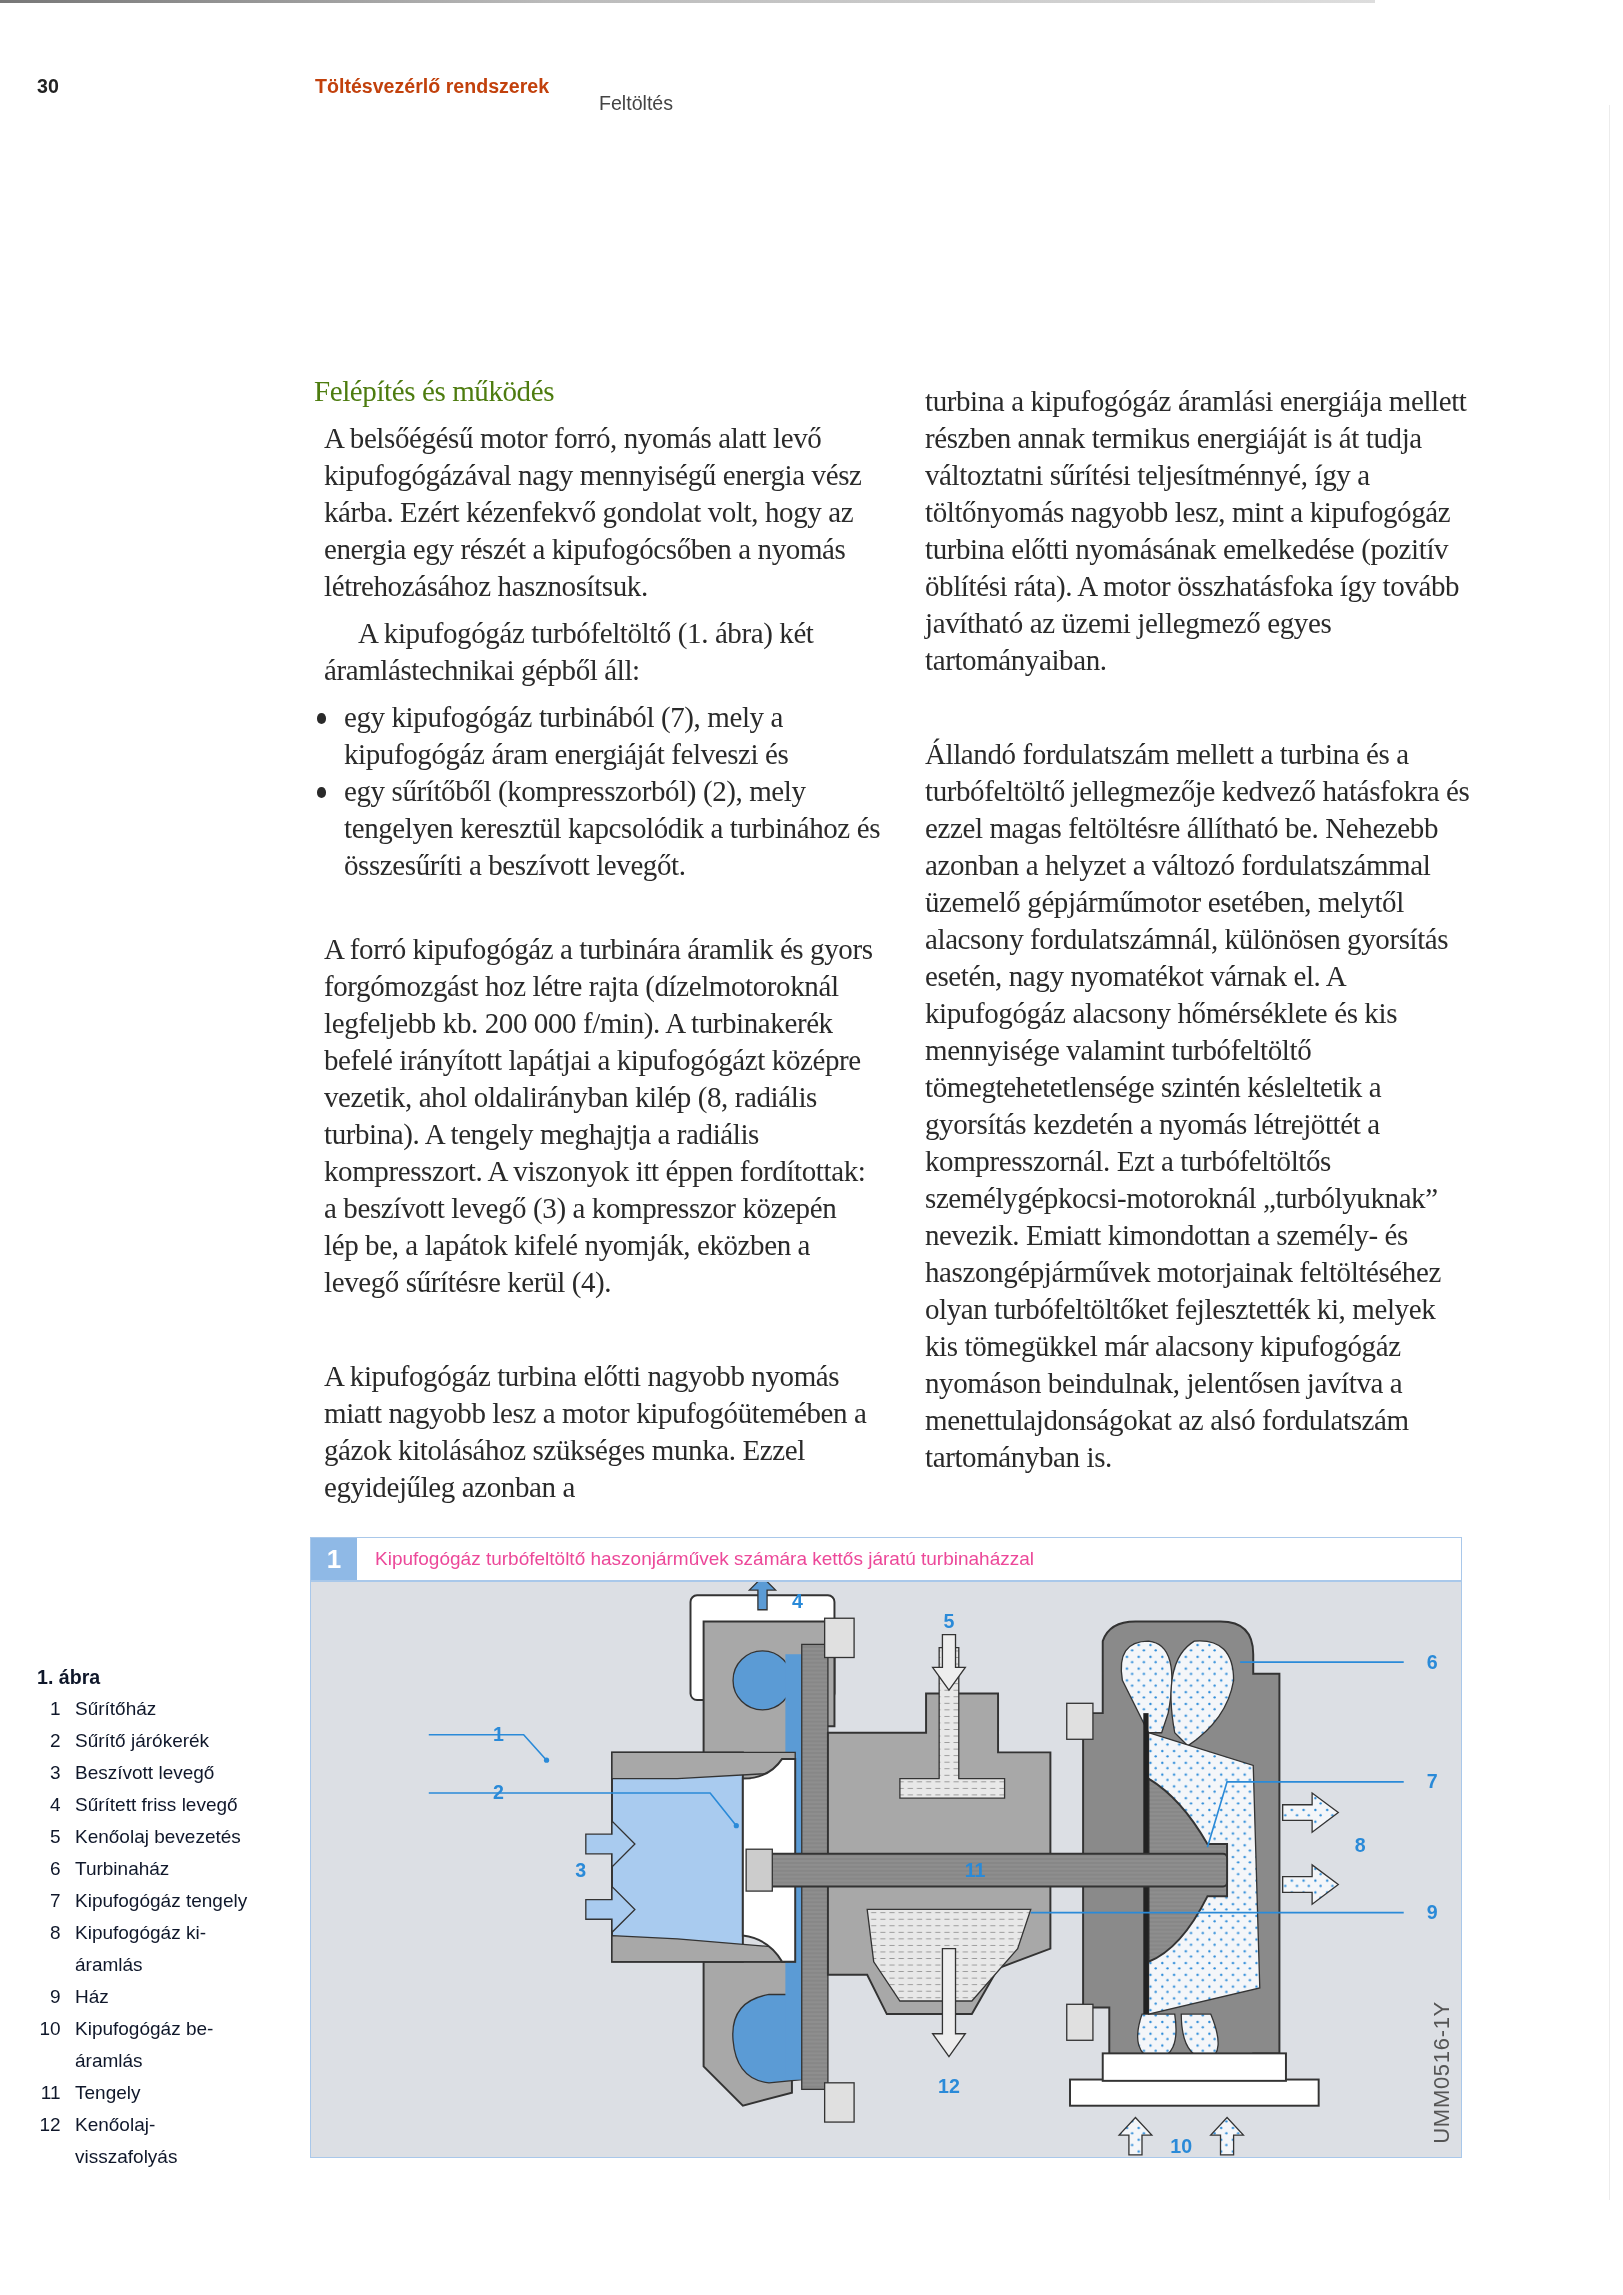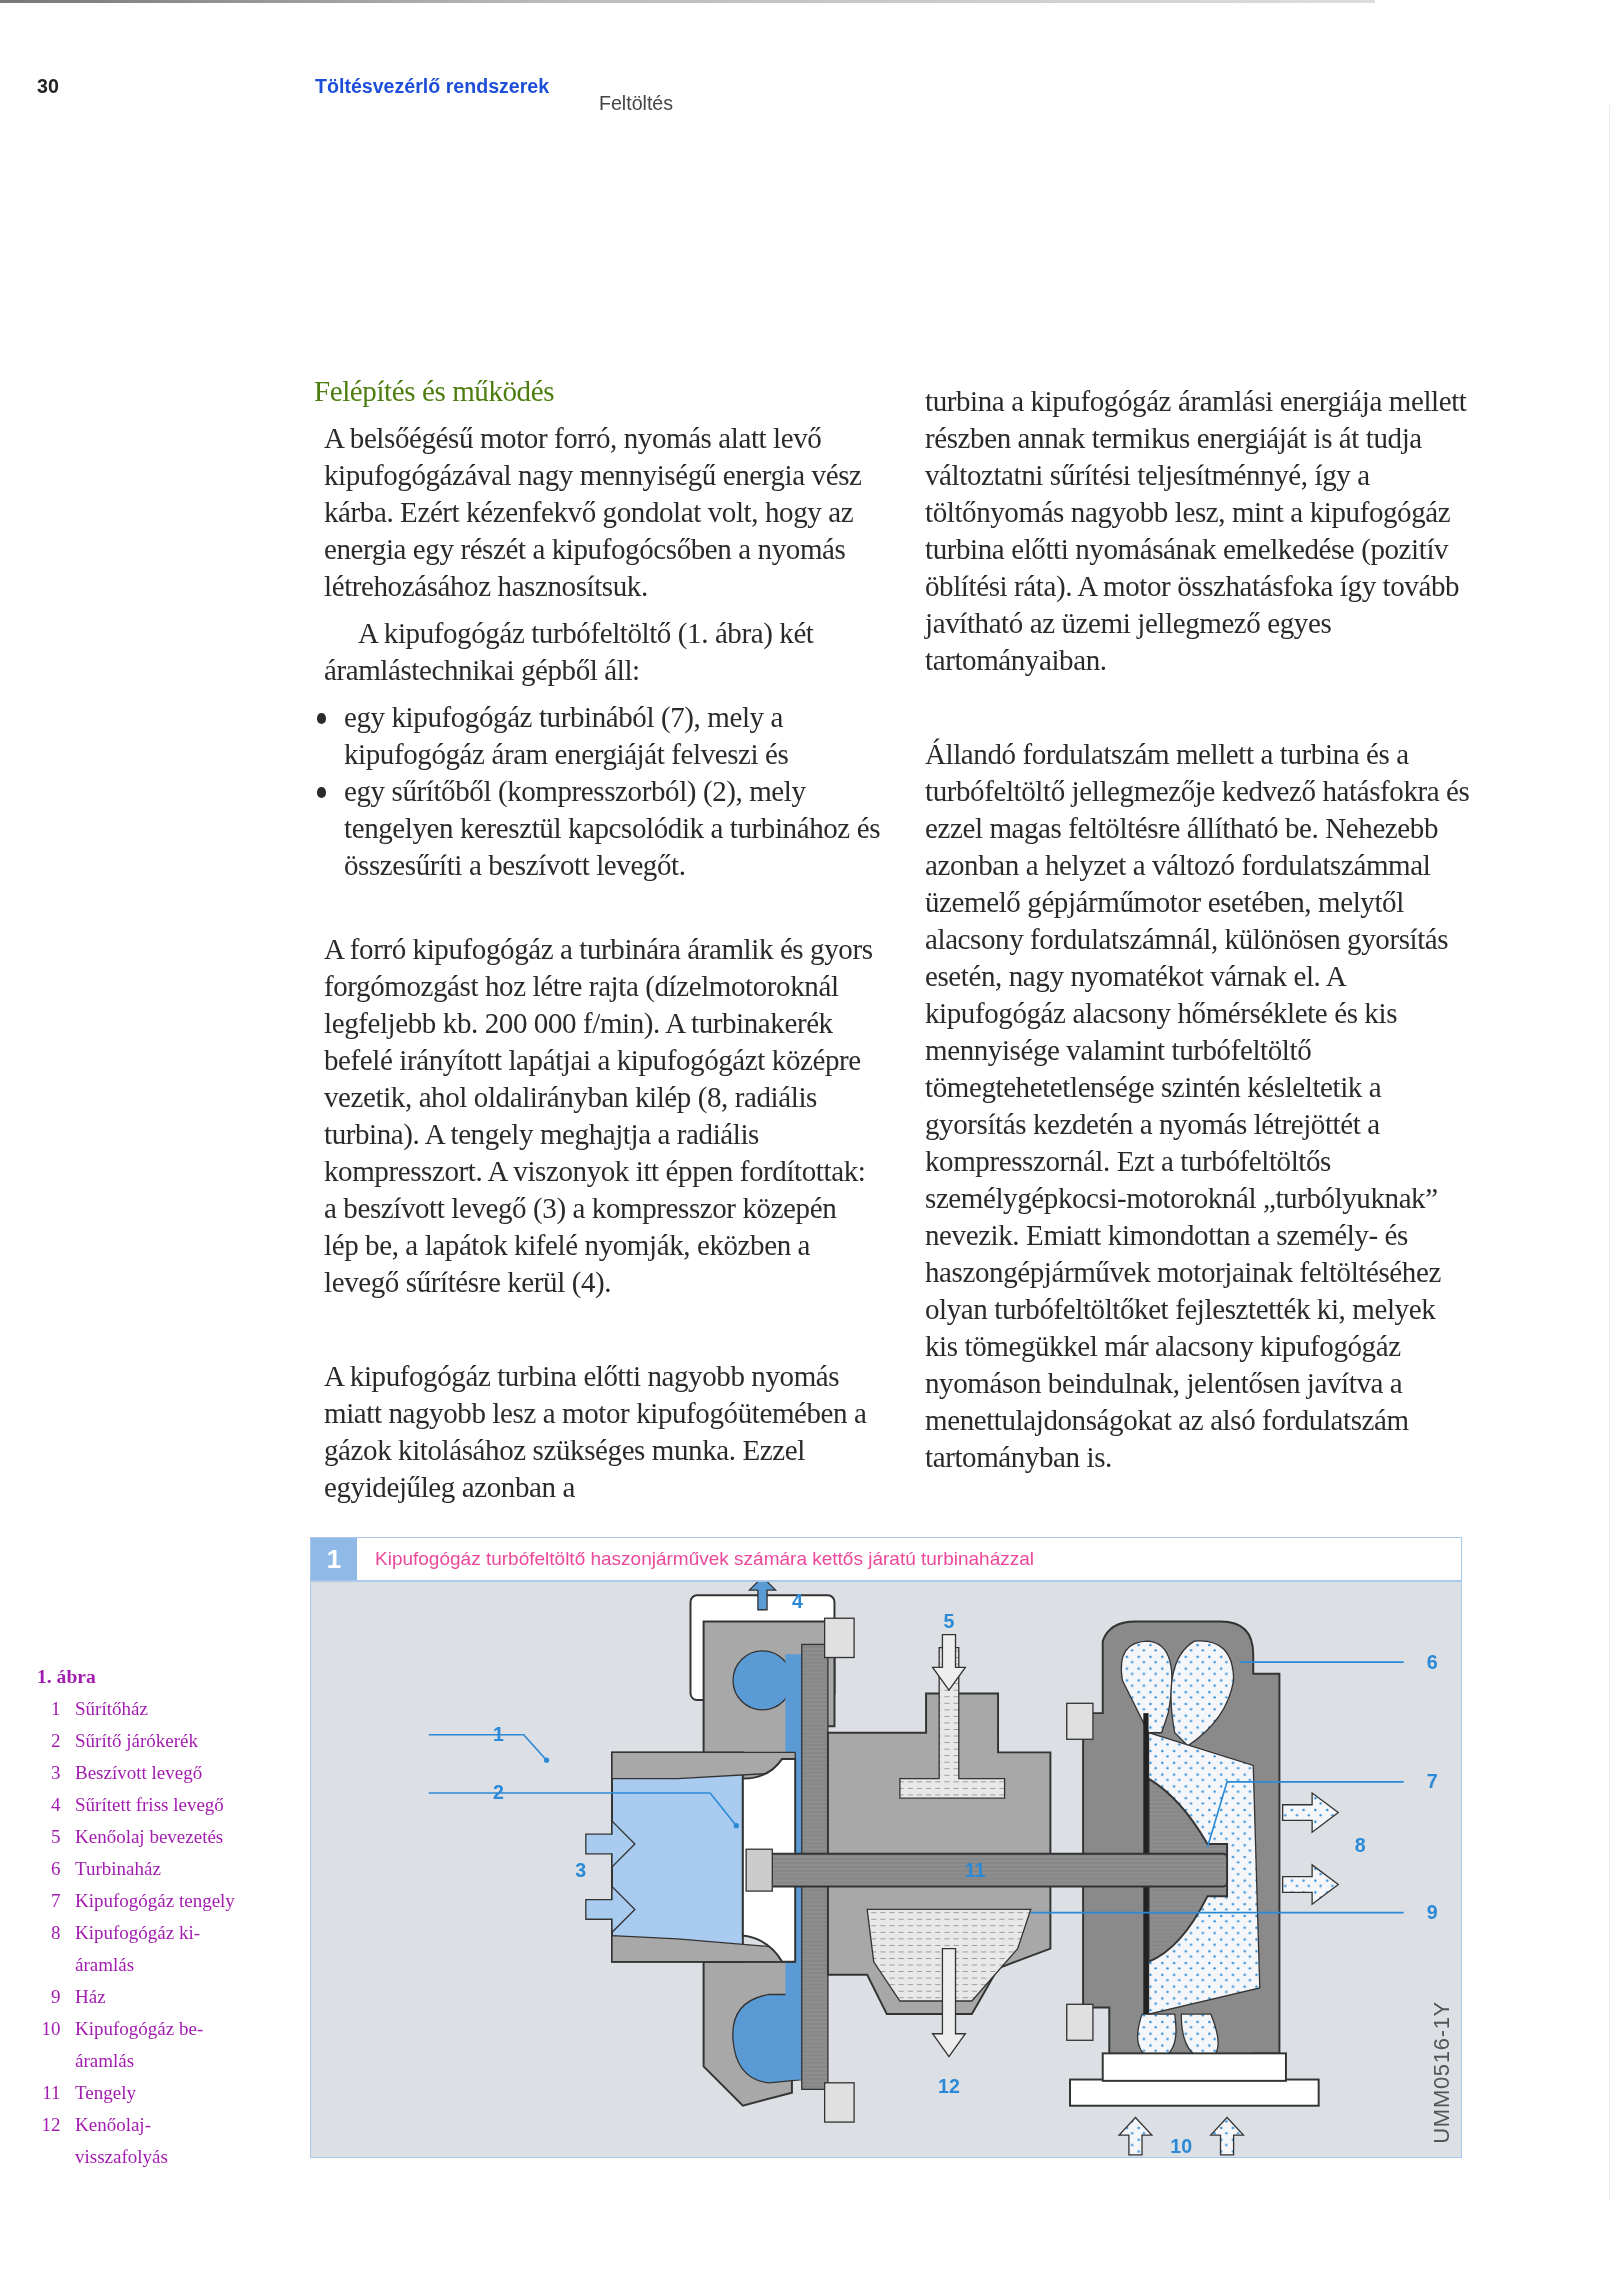--- a/index.html
+++ b/index.html
@@ -1,42 +1,42 @@
 <!DOCTYPE html>
 <html style="font-size:10.5px"><head>
 <meta charset="utf-8">
 <style>
   html, body { margin:0; padding:0; }
   body { width:1623px; height:2295px; background:#ffffff; position:relative; overflow:hidden; color:#2b2b2b; }
   .topline { position:absolute; left:0; top:0; width:1375px; height:3.3px; background:linear-gradient(90deg,#777 0%,#bbb 40%,#ddd 100%); }
   .rightline { position:absolute; left:1609px; top:105px; width:1.3px; height:2095px; background:#ececec; }
   .hdr { position:absolute; top:73px; font-family:"Liberation Sans", sans-serif; font-size:19.6px; line-height:26px; }
   .hdr-num { left:37px; font-weight:bold; color:#222; }
-  .hdr-sec { left:315px; font-weight:bold; color:#1d4ed8; }
+  .hdr-sec { left:315px; font-weight:bold; color:#c2410c; }
   .hdr-sub { left:599px; color:#444;margin-top:17px; }
   .col { position:absolute; top:373px; width:569px; font-family:"Liberation Serif", serif; font-size:29px; line-height:37px; color:#2a2a2a; letter-spacing:-0.4px; }
   .col-left { left:314px; }
   .col-right { left:915px; }
   .col p { margin:10px; }
   .heading { color:#4d7c0f; font-size:29px; line-height:37px; margin:0; font-weight:normal; }
   .indent { text-indent:34px; }
   .gap { height:37px; }
   ul.bullets { list-style:none; margin:0; padding:0; }
   ul.bullets li { position:relative; padding-left:30px; }
   ul.bullets li .dot { position:absolute; left:2.6px; top:14.4px; width:9.8px; height:11px; border-radius:50%; background:#2a2a2a; }
   
   .figure { position:absolute; left:310px; top:1537px; width:1152px; height:621px; border:1.3px solid #a9c8ea; box-sizing:border-box; background:#dcdfe4; }
   .fig-caption { position:absolute; left:0; top:0; width:100%; height:44px; background:#ffffff; border-bottom:2px solid #a9c8ea; box-sizing:border-box; }
   .fig-num { position:absolute; left:0; top:0; width:46px; height:42px; background:#8fb9e6; color:#fff; font-family:"Liberation Sans", sans-serif; font-weight:bold; font-size:26px; line-height:42px; text-align:center; }
   .fig-title { position:absolute; left:64px; top:0; height:42px; line-height:42px; font-family:"Liberation Sans", sans-serif; font-size:19px; color:#ec4899; }
   .fig-art { position:absolute; left:0; top:44px; width:1149px; height:575px; }
   .fig-id { position:absolute; right:6.5px; bottom:13px; writing-mode:vertical-rl; transform:rotate(180deg); font-family:"Liberation Sans", sans-serif; font-size:22px; color:#555; letter-spacing:0.7px; }
   .lbl { font-family:"Liberation Sans", sans-serif; font-weight:bold; font-size:30px; fill:#2a8ad8; }
   
-  .legend { position:absolute; left:37px; top:1661px; font-family:Liberation Serif, serif; color:#a21caf; font-size:19px; line-height:32px; }
+  .legend { position:absolute; left:37px; top:1661px; font-family:Liberation Sans, sans-serif; color:#0f172a; font-size:19px; line-height:32px; }
   .legend-title { font-weight:bold; font-size:19.6px; }
   .legend-item { position:relative; padding-left:38px; }
   .legend-item .n { position:absolute; left:0; width:23.6px; text-align:right; }
 </style>
 </head>
 <body>
 
 <div class="topline"></div>
 <div class="rightline"></div>
 

